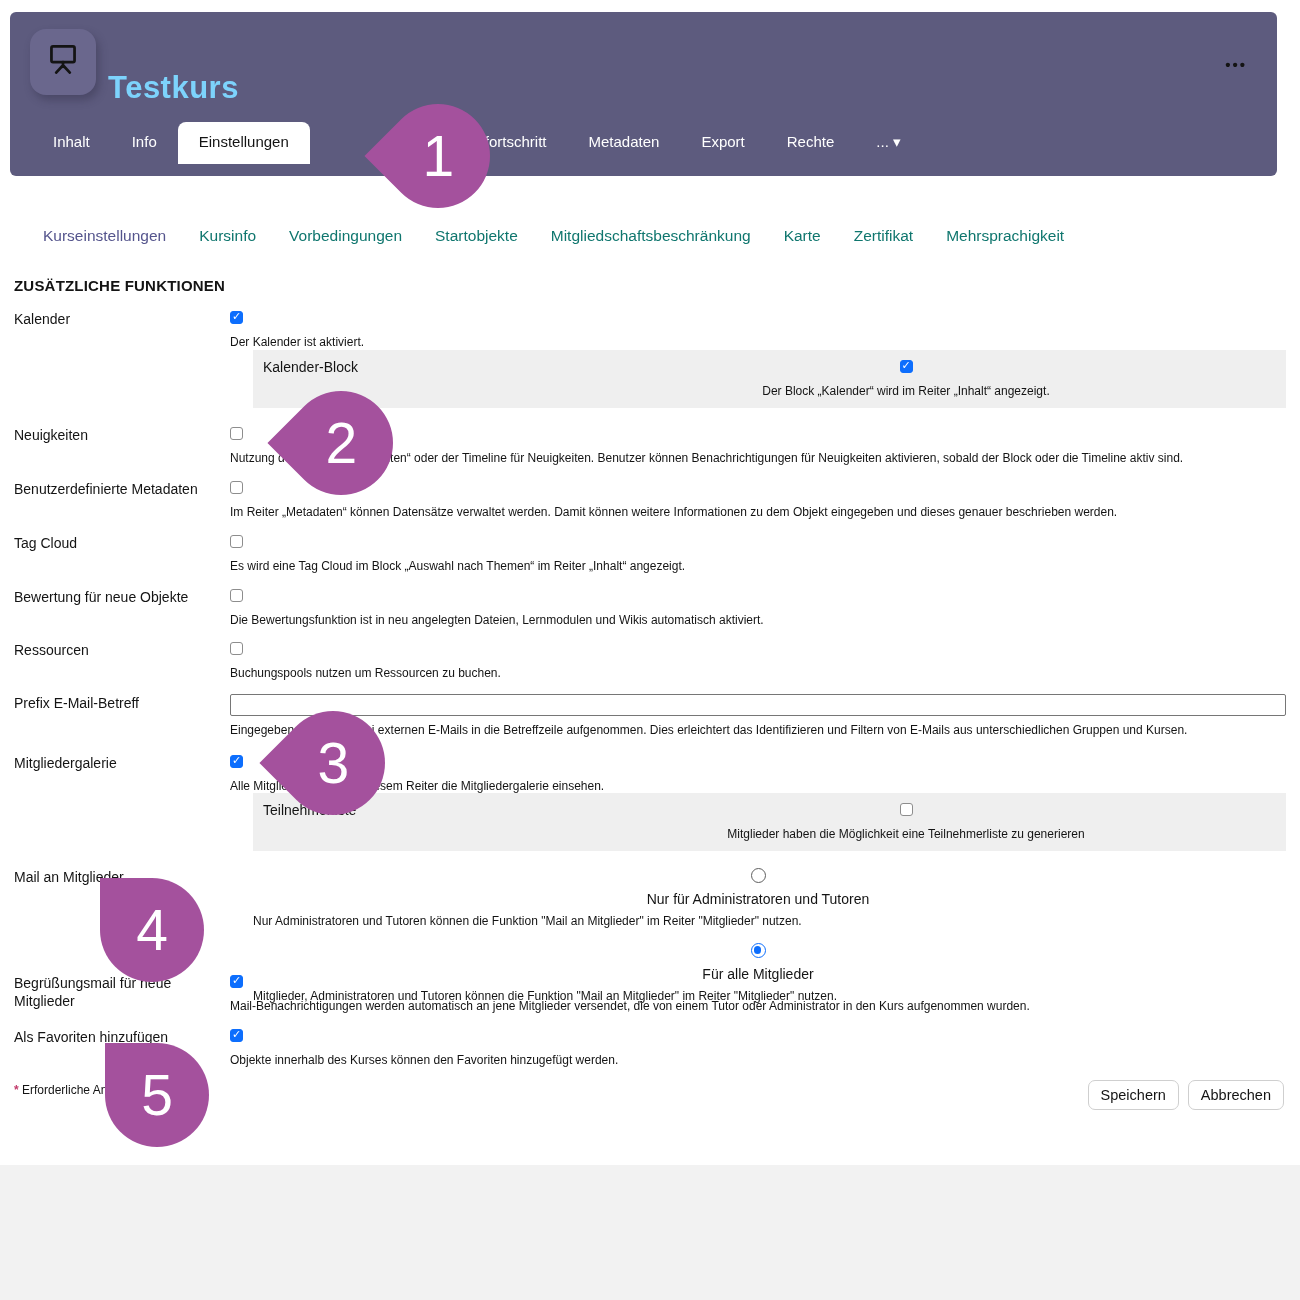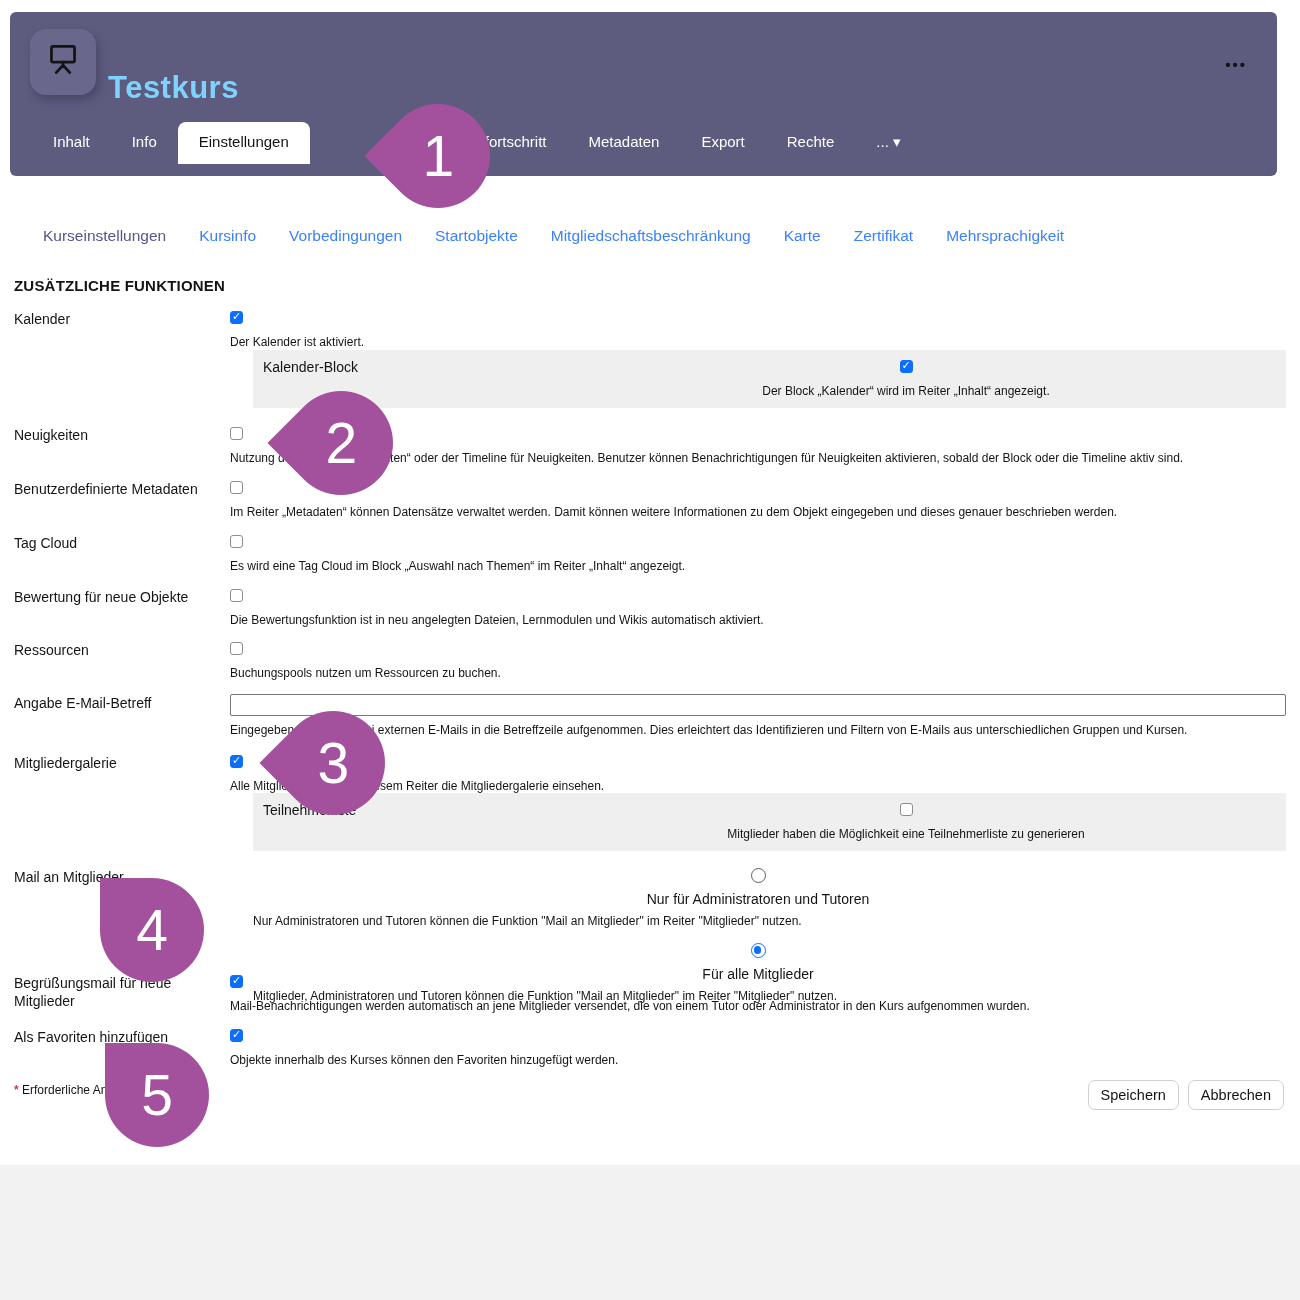--- a/index.html
+++ b/index.html
@@ -19,21 +19,21 @@
                   color:#7dd3fc; letter-spacing:.5px; }
   .kebab { position:absolute; right:30px; top:44px; color:#141414; font-size:15px;
            font-weight:bold; letter-spacing:2px; cursor:pointer; }
   .tabs { position:absolute; left:22px; bottom:12px; display:flex; align-items:stretch; }
   .tab { color:#fff; font-size:15px; padding:11px 21px 13px; white-space:nowrap; }
   .tab.active { background:#fff; color:#141414; border-radius:8px 8px 0 0; }
   .tab-spacer { width:124px; }
 
   
   .subtabs { position:absolute; left:43px; top:191px; display:flex; gap:33px; font-size:15.5px;margin-top:36px; }
-  .subtab { color:#3b82f6; white-space:nowrap; cursor:pointer; }
+  .subtab { color:#0f766e; white-space:nowrap; cursor:pointer; }
   .subtab.active { color:#55558d; }
 
   
   .content { position:absolute; left:14px; top:0; width:1272px; height:1300px; }
   .section-title { position:absolute; top:277px; left:0; font-size:15px; font-weight:bold; letter-spacing:.2px; }
 
   .row { position:absolute; left:0; width:1272px; display:flex; }
   .lbl { width:216px; flex-shrink:0; font-size:14px; line-height:18px; padding-right:10px; }
   .ctl { flex:1; min-width:0; }
   .desc { font-size:12px; line-height:14px; margin-top:7px; color:#141414; }
@@ -173,21 +173,21 @@
 
   <div class="row" style="top:641px">
     <div class="lbl">Ressourcen</div>
     <div class="ctl">
       <span class="cb"></span>
       <div class="desc">Buchungspools nutzen um Ressourcen zu buchen.</div>
     </div>
   </div>
 
   <div class="row" style="top:694px">
-    <div class="lbl">Angabe E-Mail-Betreff</div>
+    <div class="lbl">Prefix E-Mail-Betreff</div>
     <div class="ctl">
       <input type="text" class="input-text" value="" style="">
       <div class="desc">Eingegebener Text wird bei externen E-Mails in die Betreffzeile aufgenommen. Dies erleichtert das Identifizieren und Filtern von E-Mails aus unterschiedlichen Gruppen und Kursen.</div>
     </div>
   </div>
 
   <div class="row" style="top:754px">
     <div class="lbl">Mitgliedergalerie</div>
     <div class="ctl">
       <span class="cb checked"></span>

